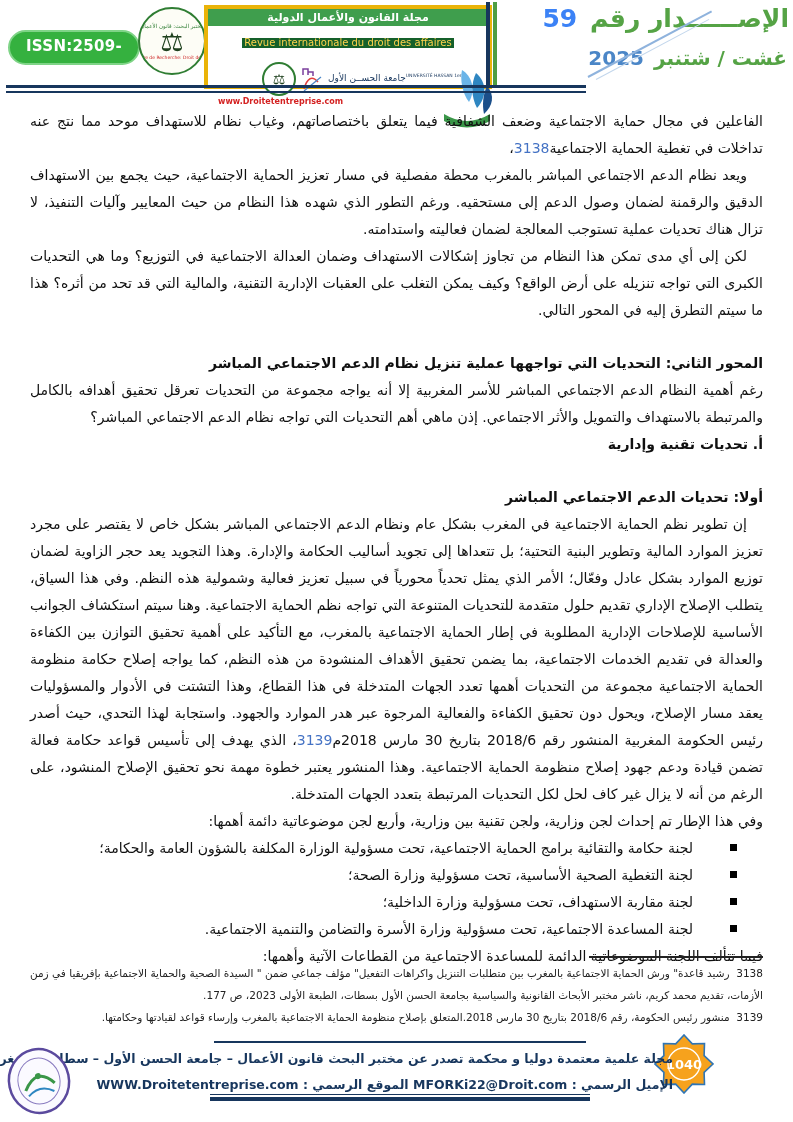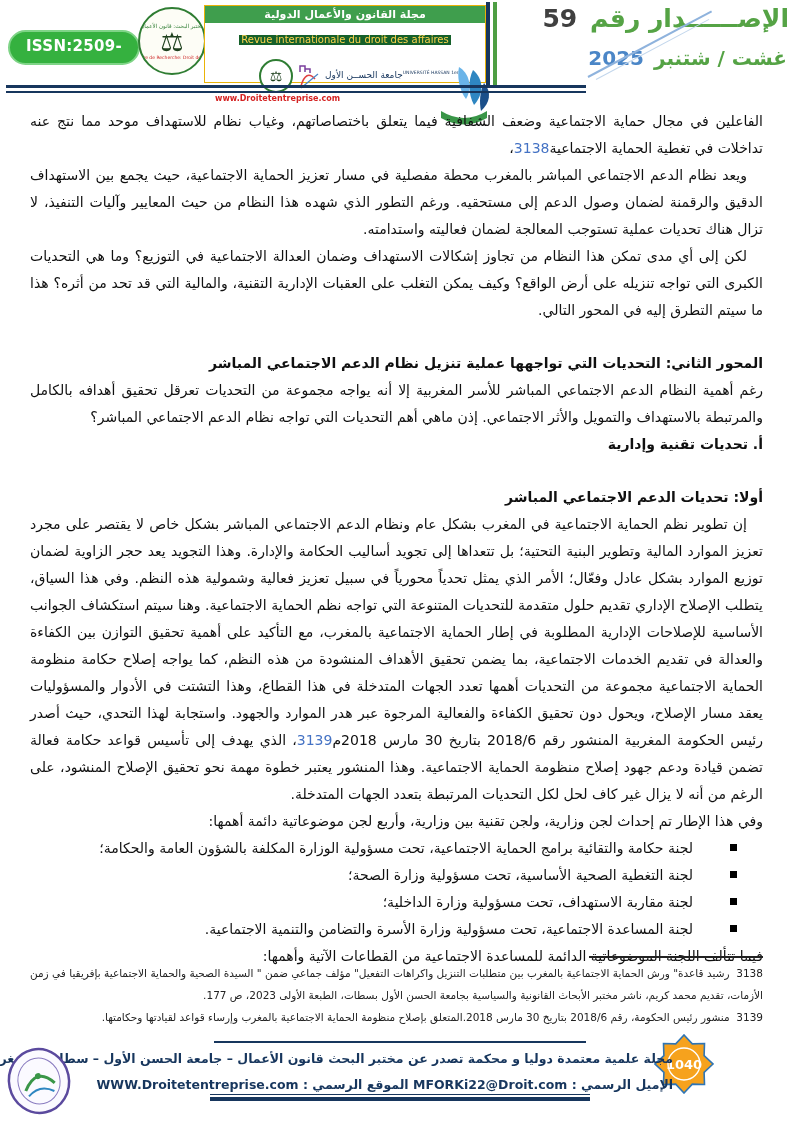--- a/index.html
+++ b/index.html
@@ -16,37 +16,37 @@
     font-size:15px;line-height:29px;text-align:center;letter-spacing:.3px;
   }
   .lab-seal{
     left:138px;top:7px;width:64px;height:64px;border-radius:50%;
     border:2px solid #2f7d33;background:#fdfdf6;overflow:hidden;
     display:flex;flex-direction:column;align-items:center;justify-content:center;
   }
   .lab-seal .seal-top{font-size:5.5px;color:#2f7d33;white-space:nowrap;}
   .lab-seal .scales{font-size:26px;line-height:26px;color:#20421f;}
   .lab-seal .seal-bottom{font-size:4.5px;color:#c22;white-space:nowrap;}
-  .banner{left:204px;top:5px;width:280px;height:76px;background:#fff;border:1px solid #eab308;}
+  .banner{left:204px;top:5px;width:280px;height:76px;background:#fff;border:4px solid #eab308;}
   .banner-title{background:#3f9e4d;color:#fff;font-weight:bold;font-size:11px;
     height:17px;line-height:17px;text-align:center;direction:rtl;white-space:nowrap;}
   .banner-sub{background:#15602a;color:#ffd34d;font-size:10px;height:10px;line-height:10px;
     text-align:center;width:76%;margin:12px auto;white-space:nowrap;overflow:hidden;}
   .banner-main{position:relative;height:34px;display:flex;align-items:center;gap:5px;padding:2px 6px 0 54px;}
   .mini-seal{width:30px;height:30px;border-radius:50%;border:2px solid #2f7d33;background:#fff;
     display:flex;align-items:center;justify-content:center;font-size:14px;color:#20421f;flex:0 0 auto;}
   .univ{display:flex;flex-direction:row;line-height:1.1;}
   .univ .u-ar{font-size:9px;color:#17365d;white-space:nowrap;}
   .univ .u-fr{font-size:4.5px;color:#17365d;white-space:nowrap;}
   .banner-site{color:#d42222;font-weight:bold;font-size:8px;padding:1px 0 0 10px;text-align:left;}
   .swoosh{position:absolute;right:-8px;top:8px;}
   .bar-navy{left:486px;top:2px;width:4px;height:84px;background:#17365d;}
   .bar-green{left:493px;top:2px;width:4px;height:84px;background:#4e9e43;}
   .issue-line1{right:4px;top:4px;direction:rtl;font-weight:bold;font-size:25px;color:#55a345;white-space:nowrap;}
-  .issue-line1 .num{color:#404040;padding-right:4px;}
+  .issue-line1 .num{color:#3b82f6;padding-right:4px;}
   .issue-line2{right:6px;top:46px;direction:rtl;font-weight:bold;font-size:20px;color:#55a345;white-space:nowrap;}
   .issue-line2 .year{color:#4b86c7;padding-right:3px;}
   .slash1{left:588px;top:76px;width:140px;height:2px;background:#8fb3dd;transform:rotate(-28deg);transform-origin:left center;}
   .slash2{left:596px;top:79px;width:128px;height:1px;background:#c2d6ec;transform:rotate(-28deg);transform-origin:left center;}
   .header-rule1{left:6px;top:85px;width:580px;height:3px;background:#17365d;}
   .header-rule2{left:6px;top:91px;width:580px;height:2px;background:#17365d;}
   
   .content{
     left:30px;right:30px;top:108px;direction:rtl;text-align:justify;
     font-size:14px;line-height:27px;color:#101010;

